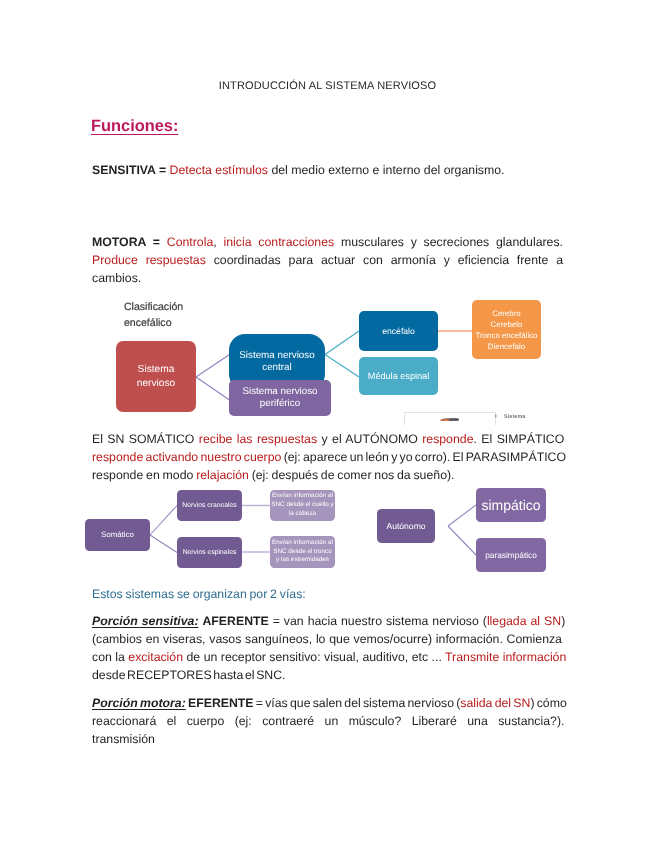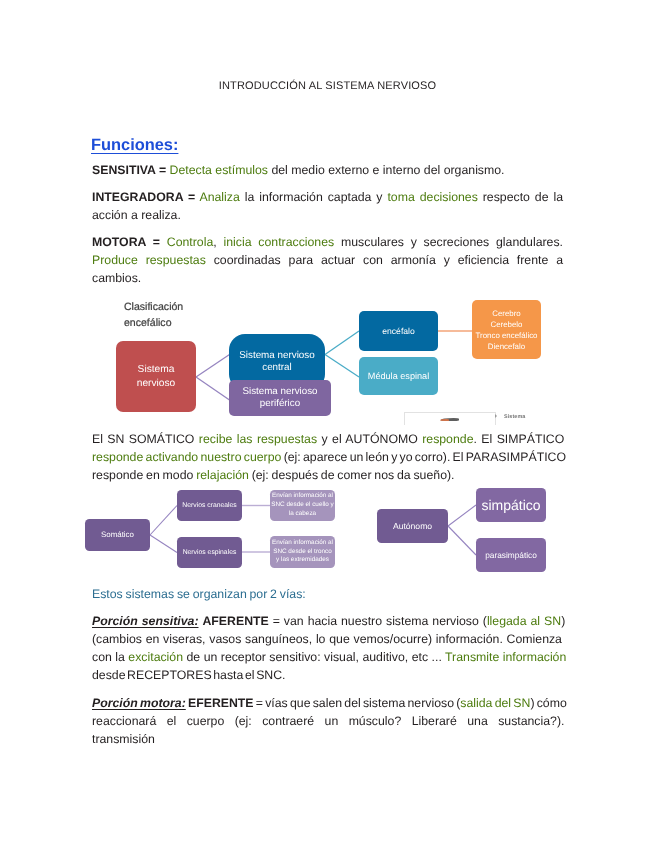--- a/index.html
+++ b/index.html
@@ -6,26 +6,26 @@
   body{width:655px;height:848px;overflow:hidden;
        font-family:"Liberation Sans",sans-serif;color:#231f20;
        -webkit-font-smoothing:antialiased;
        text-rendering:geometricPrecision;}
   *{-webkit-font-smoothing:antialiased;}
   .page{position:relative;width:655px;height:848px;background:#fff;}
 
   
   .doc-title{position:absolute;left:0;top:80px;width:655px;text-align:center;
              font-size:11px;letter-spacing:0.15px;color:#231f20;}
-  .heading{position:absolute;left:91px;top:136px;font-size:16.4px;font-weight:bold;
-           text-decoration:underline;text-underline-offset:3px;color:#1d4ed8;}
+  .heading{position:absolute;left:91px;top:117px;font-size:16.4px;font-weight:bold;
+           text-decoration:underline;text-underline-offset:3px;color:#be185d;}
 
   .para{position:absolute;left:92px;width:471px;margin:0;font-size:12.3px;line-height:18px;
         color:#231f20;text-align:justify;}
-  .red{color:#4d7c0f;}
+  .red{color:#b91c1c;}
   .b{font-weight:bold;}
   .blue{color:#2c6e91;}
   .bi-u{font-weight:bold;font-style:italic;text-decoration:underline;text-underline-offset:2px;}
   .lines{text-align:left;}
   .ln{white-space:nowrap;}
 
   
   .lbl-class{position:absolute;left:124px;top:299px;width:95px;font-size:10.55px;
              line-height:16px;color:#3f3f3f;-webkit-text-stroke:0.22px #3f3f3f;}
 
@@ -66,37 +66,36 @@
   .bx-somatico{left:85px;top:519px;width:65px;height:32px;background:#715b92;
                border-radius:4.5px;font-size:7.9px;}
   .bx-craneales{left:177px;top:490px;width:65px;height:31px;background:#715b92;
                 border-radius:4.5px;font-size:6.8px;}
   .bx-espinales{left:177px;top:537px;width:65px;height:31px;background:#715b92;
                 border-radius:4.5px;font-size:6.8px;}
   .bx-cran-desc{left:270px;top:490px;width:65px;height:31px;background:#a594bc;
                 border-radius:4.5px;font-size:6.35px;line-height:8.8px;padding:0;flex-direction:column;white-space:nowrap;}
   .bx-esp-desc{left:270px;top:536px;width:65px;height:32px;background:#a594bc;
                border-radius:4.5px;font-size:6.35px;line-height:8.8px;padding:0;flex-direction:column;white-space:nowrap;}
-  .bx-autonomo{left:377px;top:509px;width:71px;height:34px;background:#715b92;
+  .bx-autonomo{left:377px;top:509px;width:58px;height:34px;background:#715b92;
                border-radius:4.5px;font-size:8.6px;}
   .bx-simpatico{left:476px;top:488px;width:70px;height:34px;background:#8268a2;
                 border-radius:4.5px;font-size:14px;}
   .bx-parasimpatico{left:476px;top:538px;width:70px;height:34px;background:#8268a2;
                     border-radius:4.5px;font-size:8.3px;}
 </style>
 </head>
 <body>
 
 <div class="page">
   <div class="doc-title">INTRODUCCIÓN AL SISTEMA NERVIOSO</div>
   <div class="heading">Funciones:</div>
 
   <p class="para" style="top:161px"><span class="b">SENSITIVA =</span> <span class="red">Detecta estímulos</span> <span>del medio externo e interno del organismo.</span></p>
 
-  <p class="para" style="top:188px"><span class="b">INTEGRADORA =</span> <span class="red">Analiza</span> <span>la información captada y</span> <span class="red">toma decisiones</span> <span>respecto de la acción a realiza.</span></p>
 
   <p class="para" style="top:233px"><span class="b">MOTORA =</span> <span class="red">Controla</span><span>,</span> <span class="red">inicia contracciones</span> <span>musculares y secreciones glandulares.</span> <span class="red">Produce respuestas</span> <span>coordinadas para actuar con armonía y eficiencia frente a cambios.</span></p>
 
   <div class="diagram diagram1">
     <svg class="d1-lines" width="655" height="130" viewBox="0 0 655 130">
       <path d="M196 77 L229.5 54.5" stroke="#9685c0" stroke-width="1.3" fill="none"></path>
       <path d="M196 77 L229.5 100" stroke="#9685c0" stroke-width="1.3" fill="none"></path>
       <path d="M325 54.5 L359 31" stroke="#4aacc7" stroke-width="1.3" fill="none"></path>
       <path d="M325 54.5 L359 77" stroke="#4aacc7" stroke-width="1.3" fill="none"></path>
       <path d="M438 31 L472 31" stroke="#f3a478" stroke-width="1.3" fill="none"></path>

